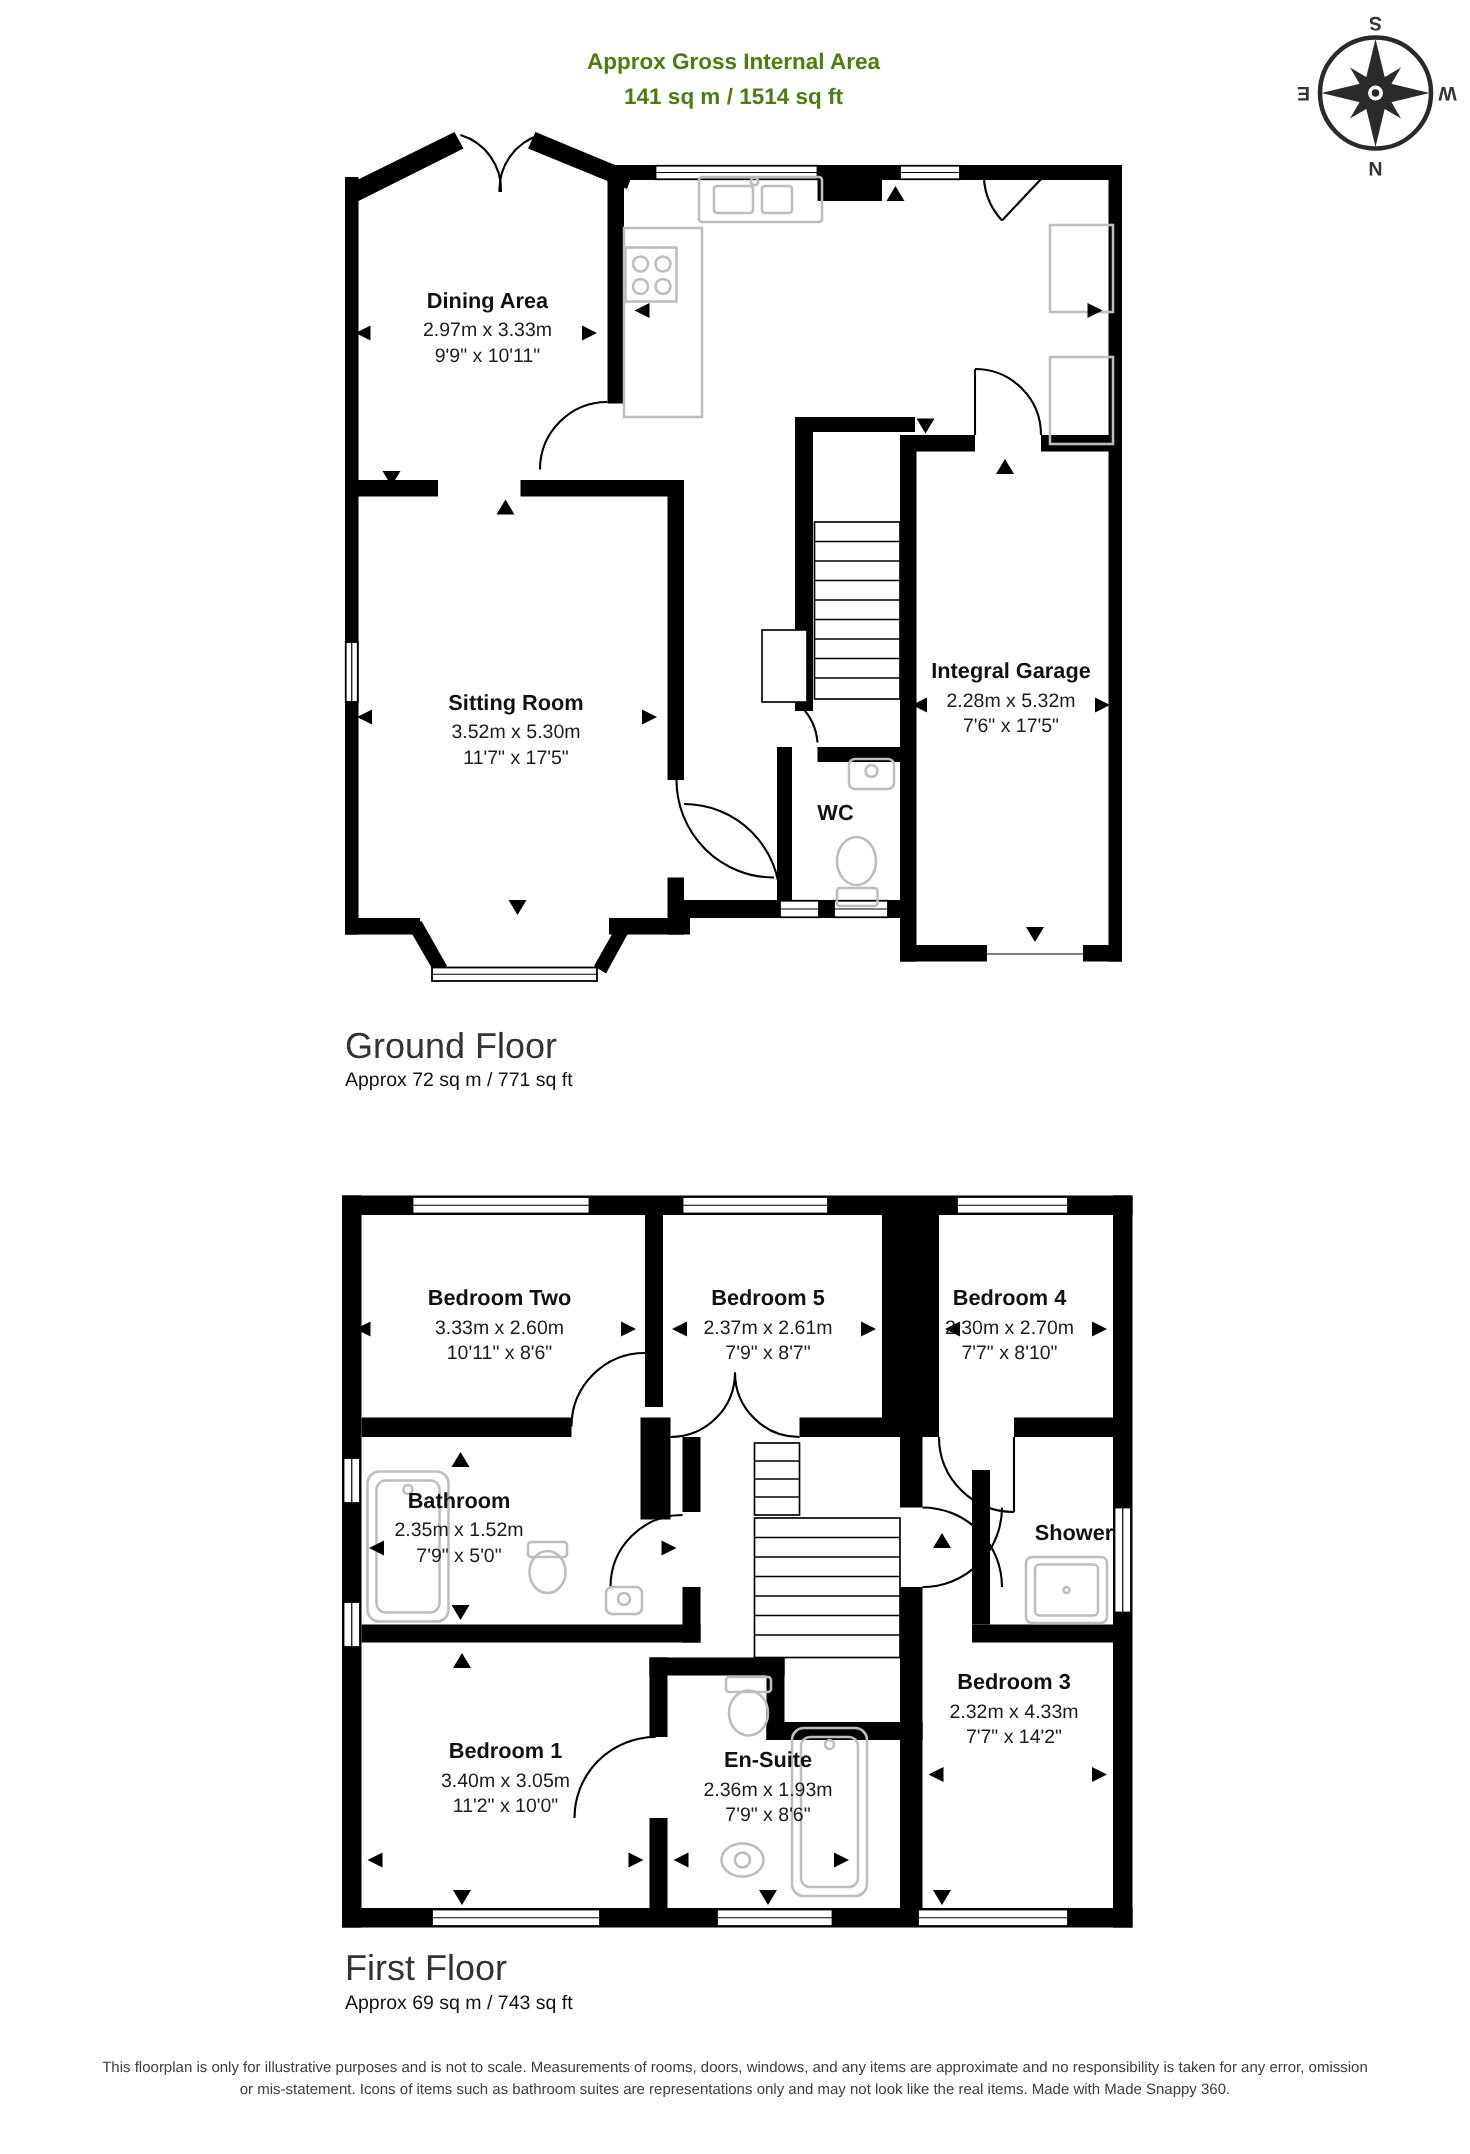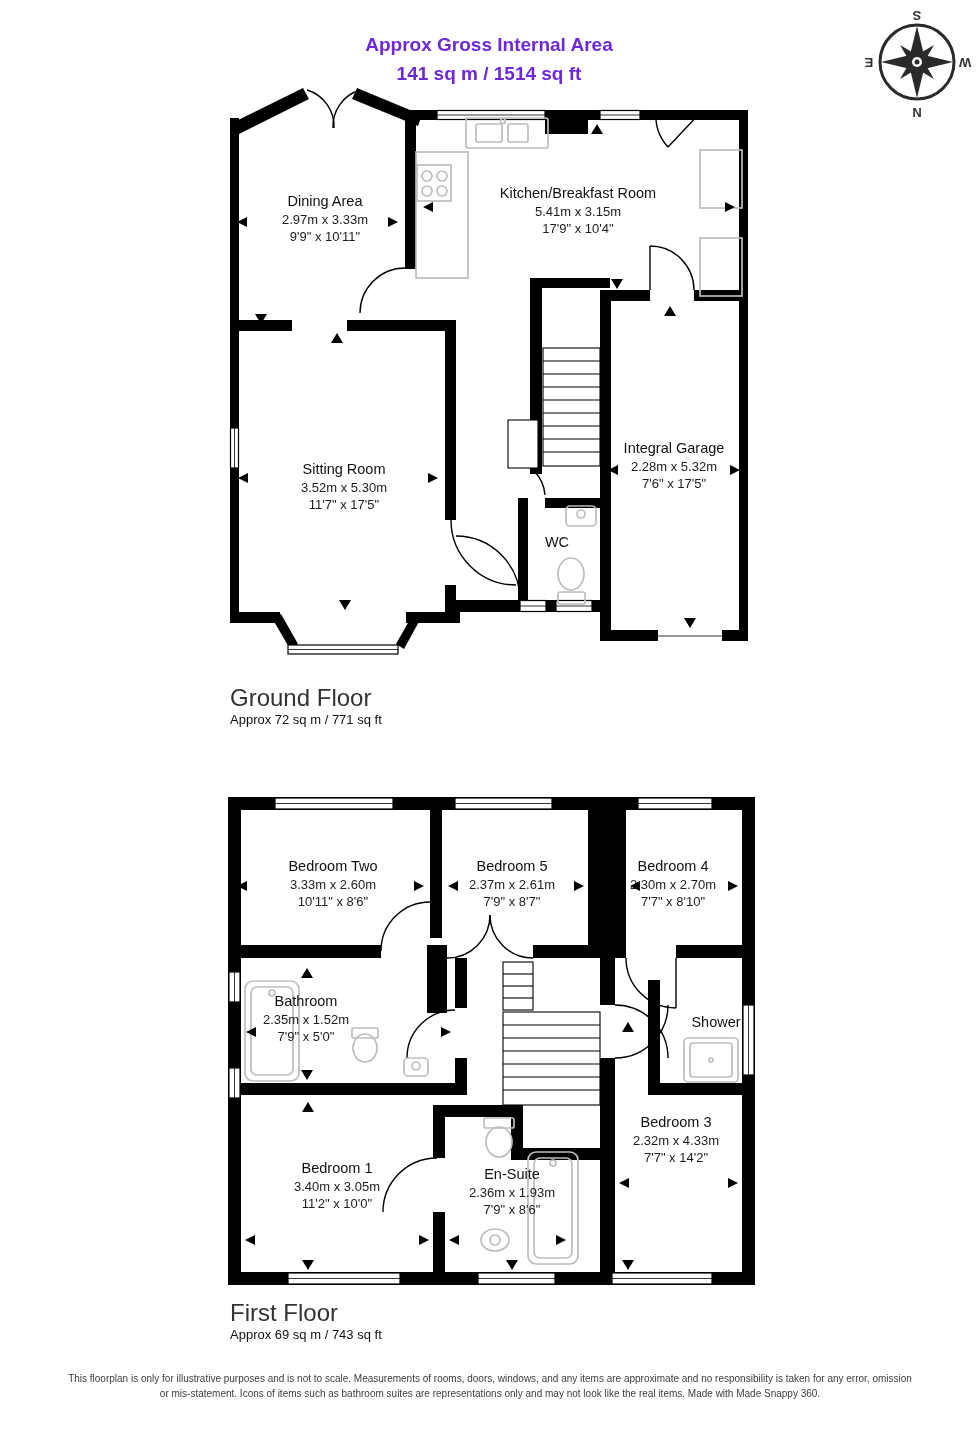--- a/index.html
+++ b/index.html
@@ -1,23 +1,23 @@
 <!DOCTYPE html>
 <html><head>
 <meta charset="utf-8">
 <style>
   html,body{margin:0;padding:0;background:#fff;}
   .page{position:relative;width:980px;height:1436px;background:#fff;overflow:hidden;
         font-family:"Liberation Sans","DejaVu Sans",sans-serif;}
   .plan-svg{position:absolute;left:0;top:0;}
   .hdr{position:absolute;left:489px;top:31px;transform:translateX(-50%);
-       text-align:center;font-weight:bold;font-size:19px;color:#6d28d9;line-height:1.5;white-space:nowrap;}
+       text-align:center;font-weight:bold;font-size:15px;color:#4d7c0f;line-height:1.5;white-space:nowrap;}
   .room-label{position:absolute;transform:translate(-50%,-50%);text-align:center;
               white-space:nowrap;color:#111;}
-  .room-name{font-weight:normal;font-size:14.5px;line-height:1.32;}
+  .room-name{font-weight:bold;font-size:14.5px;line-height:1.32;}
   .room-dim{font-size:13px;line-height:1.32;color:#1c1c1c;}
   .floor-title{position:absolute;font-size:24px;color:#333;text-align:center;}
   .floor-area{position:absolute;font-size:13px;font-weight:normal;color:#111;}
   .disclaimer{position:absolute;left:490px;top:1371px;transform:translateX(-50%);
               width:852px;text-align:center;font-size:10px;color:#3d3d3d;line-height:1.5;}
   .wall{fill:#000;}
   .win{fill:#fff;stroke:#000;stroke-width:1.2;}
   .winline{stroke:#000;stroke-width:0.8;}
   .door{fill:none;stroke:#000;stroke-width:1.4;}
   .fix{fill:none;stroke:#bdbdbd;stroke-width:1.7;}
@@ -265,25 +265,20 @@
 <div class="hdr">
   <div>Approx Gross Internal Area</div>
   <div>141 sq m / 1514 sq ft</div>
 </div>
 
 <div class="room-label" style="left:325px;top:219px">
   <div class="room-name">Dining Area</div>
   <div class="room-dim">2.97m x 3.33m</div>
   <div class="room-dim">9'9" x 10'11"</div>
 </div>
-<div class="room-label" style="left:578px;top:211px">
-  <div class="room-name">Kitchen/Breakfast Room</div>
-  <div class="room-dim">5.41m x 3.15m</div>
-  <div class="room-dim">17'9" x 10'4"</div>
-</div>
 <div class="room-label" style="left:344px;top:487px">
   <div class="room-name">Sitting Room</div>
   <div class="room-dim">3.52m x 5.30m</div>
   <div class="room-dim">11'7" x 17'5"</div>
 </div>
 <div class="room-label" style="left:674px;top:466px">
   <div class="room-name">Integral Garage</div>
   <div class="room-dim">2.28m x 5.32m</div>
   <div class="room-dim">7'6" x 17'5"</div>
 </div>

